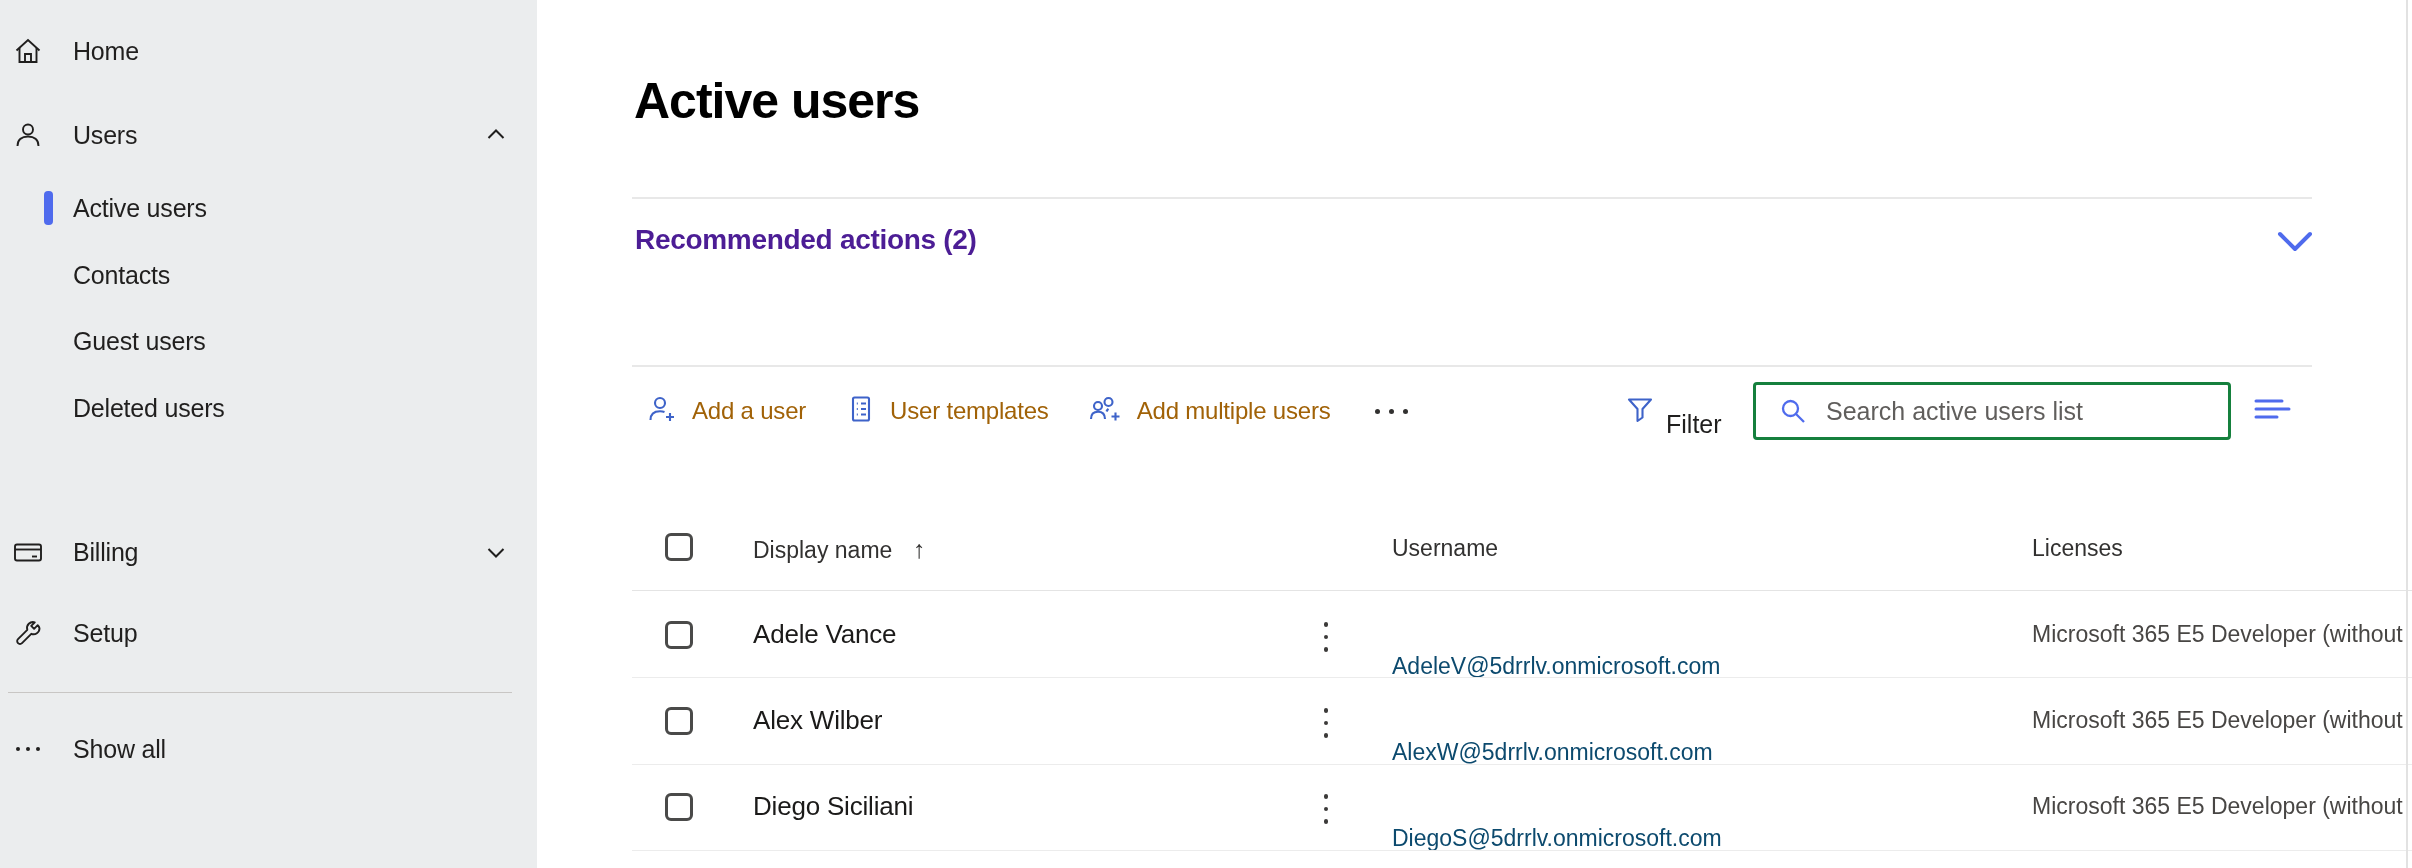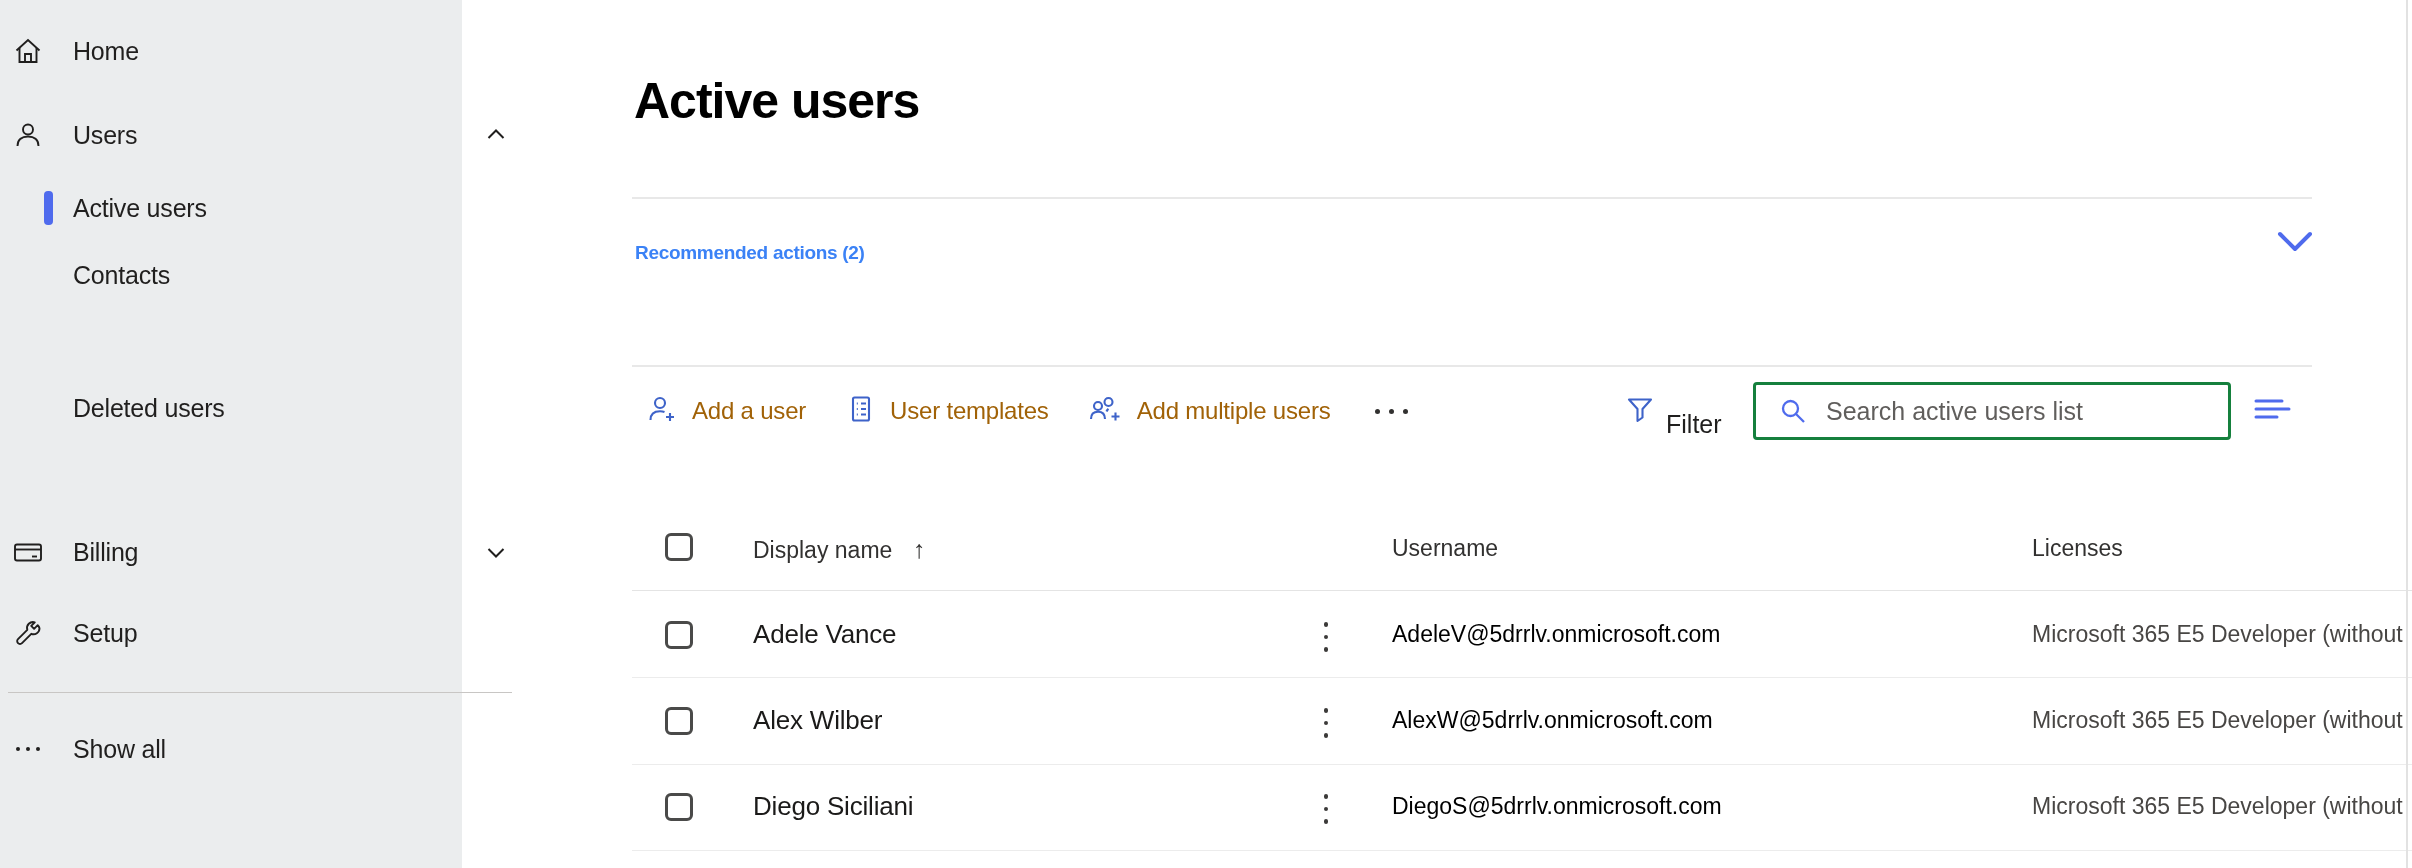--- a/index.html
+++ b/index.html
@@ -1,29 +1,29 @@
 <!DOCTYPE html>
 <html><head>
 <meta charset="utf-8">
 <style>
   html,body{margin:0;padding:0;background:#fff;}
   .screen{position:relative;width:2412px;height:868px;background:#ffffff;overflow:hidden;
           font-family:"Liberation Sans",sans-serif;color:#201f1e;}
   
-  .sidebar{position:absolute;left:0;top:0;width:462px;height:868px;background:#ebedee;}
+  .sidebar{position:absolute;left:0;top:0;width:537px;height:868px;background:#ebedee;}
   .nav-item{position:absolute;left:0;width:537px;height:56px;display:flex;align-items:center;cursor:pointer;}
   .nav-item .ico{position:absolute;left:11px;width:34px;height:34px;display:flex;align-items:center;justify-content:center;}
   .nav-item .lbl{position:absolute;left:73px;font-size:25px;letter-spacing:-0.2px;color:#201f1e;white-space:nowrap;}
   .nav-item .chev{position:absolute;right:28px;width:26px;height:26px;}
   .sel-bar{position:absolute;left:44px;top:191px;width:9px;height:34px;border-radius:4px;background:#4f6bed;}
   .side-divider{position:absolute;left:8px;top:692px;width:504px;height:1px;background:#c8c6c4;}
   
   .page-title{position:absolute;left:634px;top:38px;font-size:50px;font-weight:700;color:#000;letter-spacing:-1px;}
   .hdiv{position:absolute;height:2px;background:#e8e8e8;}
-  .rec-row{position:absolute;left:635px;top:242px;font-size:19px;font-weight:700;color:#3b82f6;letter-spacing:-0.3px;}
+  .rec-row{position:absolute;left:635px;top:224px;font-size:28px;font-weight:700;color:#4c1d95;letter-spacing:-0.3px;}
   .rec-chev{position:absolute;left:2274px;top:224px;width:42px;height:36px;cursor:pointer;}
   
   .toolbar{position:absolute;left:648px;top:382px;height:58px;display:flex;align-items:center;gap:40px;}
   .tb-item{display:flex;align-items:center;gap:14px;cursor:pointer;}
   .tb-item .tlabel{font-size:24px;color:#a16207;letter-spacing:-0.2px;white-space:nowrap;}
   .more-dots{display:flex;gap:9px;align-items:center;cursor:pointer;padding:0 4px;}
   .more-dots i{width:5px;height:5px;border-radius:50%;background:#323130;}
   .filter{position:absolute;left:1626px;top:382px;height:58px;display:flex;align-items:center;gap:12px;cursor:pointer;}
   .filter .tlabel{font-size:25px;color:#201f1e;margin-top:27px;}
   .search-box{position:absolute;left:1753px;top:382px;width:478px;height:58px;background:#fff;
@@ -31,21 +31,21 @@
   .search-box svg{margin-left:22px;flex:0 0 auto;}
   .search-box input{border:none;outline:none;background:transparent;font-family:"Liberation Sans",sans-serif;
                     font-size:25px;color:#323130;margin-left:16px;width:360px;}
   .search-box input::placeholder{color:#605e5c;opacity:1;}
   .sort-icon{position:absolute;left:2254px;top:394px;width:38px;height:30px;cursor:pointer;}
   
   .checkbox{position:absolute;left:665px;width:28px;height:28px;border:3px solid #4a4a49;border-radius:6px;
             background:#fff;box-sizing:border-box;cursor:pointer;}
   .th{position:absolute;font-size:23px;color:#323130;white-space:nowrap;cursor:pointer;}
   .cell-name{position:absolute;left:753px;font-size:26px;color:#1b1a19;letter-spacing:-0.2px;white-space:nowrap;cursor:pointer;}
-  .cell-user{position:absolute;left:1392px;font-size:23px;color:#000000;white-space:nowrap;}
+  .cell-user{position:absolute;left:1392px;font-size:23px;color:#0c4a6e;white-space:nowrap;margin-top:32px;}
   .cell-lic{position:absolute;left:2032px;width:380px;font-size:23px;color:#484644;white-space:nowrap;overflow:hidden;}
   .kebab{position:absolute;left:1316px;width:20px;display:flex;flex-direction:column;gap:8px;align-items:center;cursor:pointer;}
   .kebab i{width:4.5px;height:4.5px;border-radius:50%;background:#3b3a39;}
   .row-div{position:absolute;left:632px;width:1780px;height:1px;background:#ececec;}
   .scroll-edge{position:absolute;left:2406px;top:0;width:2px;height:868px;background:#e2e2e2;}
 </style>
 </head>
 <body>
 
 <div class="screen">
@@ -79,20 +79,23 @@
     </div>
 
     <div class="sel-bar"></div>
 
     <div class="nav-item" style="top:183px;height:50px">
       <span class="lbl">Active users</span>
     </div>
     <div class="nav-item" style="top:250px;height:50px">
       <span class="lbl">Contacts</span>
     </div>
+    <div class="nav-item" style="top:316px;height:50px">
+      <span class="lbl">Guest users</span>
+    </div>
     <div class="nav-item" style="top:383px;height:50px">
       <span class="lbl">Deleted users</span>
     </div>
 
 
     <div class="nav-item" style="top:605px">
       <span class="ico">
         <svg width="30" height="30" viewBox="0 0 30 30" fill="none" stroke="#201f1e" stroke-width="1.9" stroke-linejoin="round">
           <path d="M26.5 10.2 a6 6 0 0 1 -8.2 5.6 L9 25.1 a2.8 2.8 0 0 1 -4 -4 l9.3-9.3 a6 6 0 0 1 7.5-7.5 l-3.6 3.6 2.9 2.9 3.6-3.6 a6 6 0 0 1 1.8 3z"></path>
         </svg>

